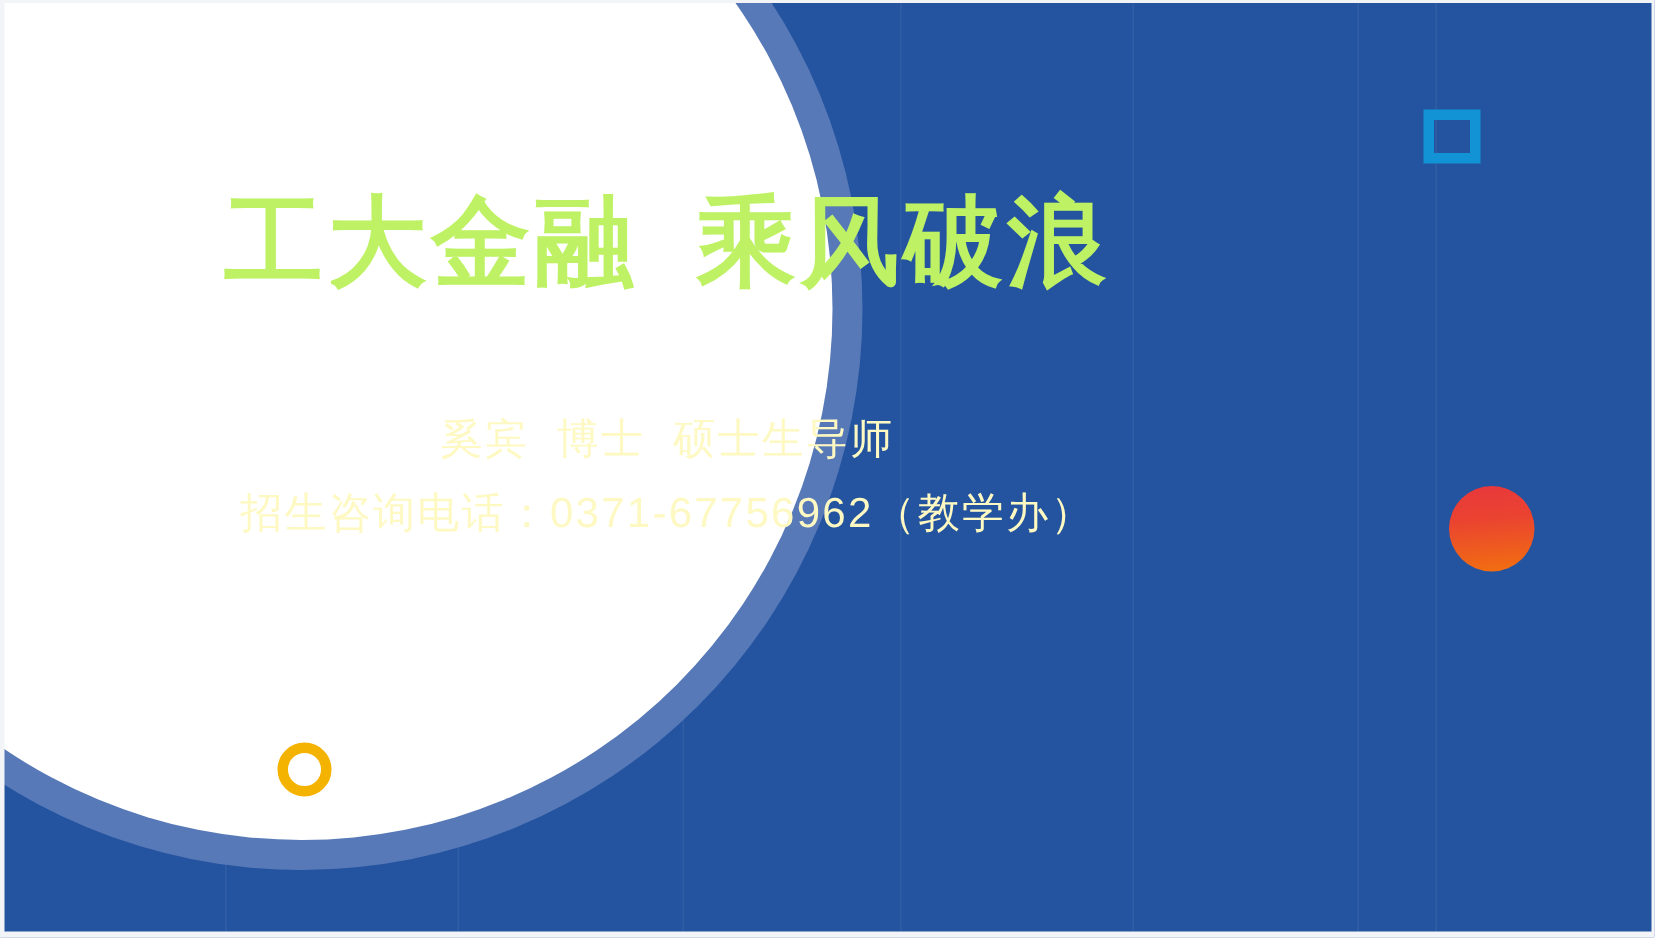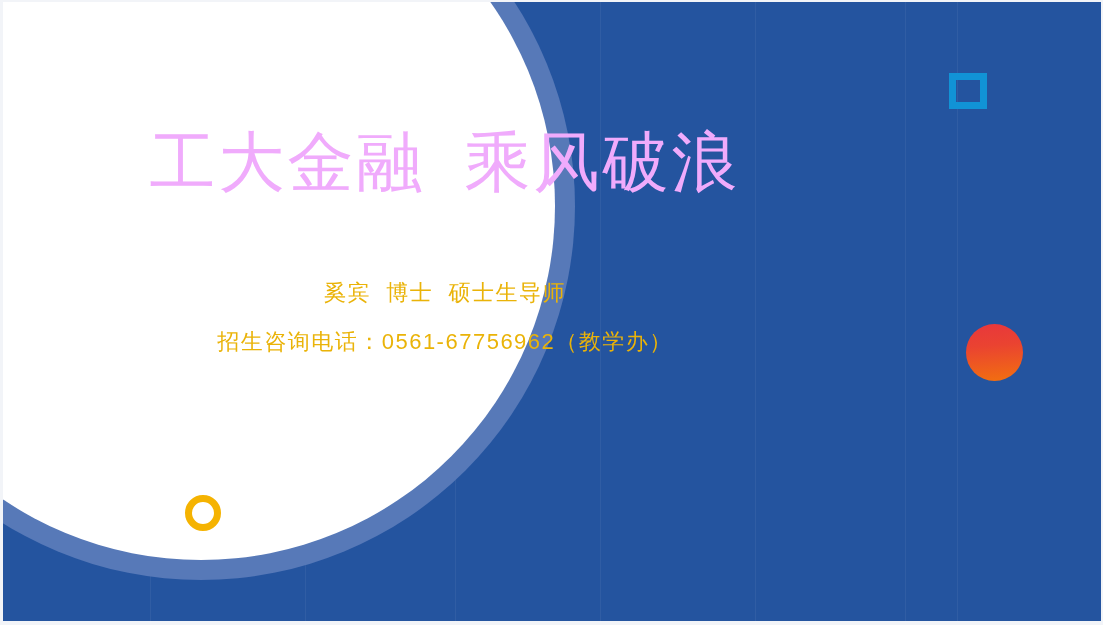--- a/index.html
+++ b/index.html
@@ -110,39 +110,39 @@
     z-index: 20;
   }
   .slide-title {
     position: absolute;
     left: 0;
     top: 128px;
     width: 890px;
     text-align: center;
     font-family: "Liberation Serif", "DejaVu Serif", serif;
     font-size: 66px;
-    font-weight: 400;
+    font-weight: 700;
     letter-spacing: 3px;
-    color: #f0abfc;
+    color: #bef264;
     line-height: 1.05;
     white-space: pre;
   }
   .subtitle-block {
     position: absolute;
     left: 0;
     top: 268px;
     width: 890px;
     text-align: center;
   }
   .subtitle-line {
     font-family: "Liberation Sans", "DejaVu Sans", sans-serif;
-    font-size: 22px;
+    font-size: 28px;
     font-weight: 400;
     letter-spacing: 1.5px;
-    color: #eab308;
+    color: #fef9c3;
     line-height: 49px;
     white-space: pre;
   }
 </style>
 </head>
 <body>
 
 <div id="slide">
 
   <div class="col-line" style="left:150px"></div>
@@ -165,21 +165,21 @@
 
   <div class="sq-outline"></div>
   <div class="dot-gradient"></div>
   <div class="ring-gold"></div>
 
   <div class="text-layer">
     <div class="slide-title">工大金融  乘风破浪</div>
 
     <div class="subtitle-block">
       <div class="subtitle-line">奚宾  博士  硕士生导师</div>
-      <div class="subtitle-line">招生咨询电话：0561-67756962（教学办）</div>
+      <div class="subtitle-line">招生咨询电话：0371-67756962（教学办）</div>
     </div>
   </div>
 
   <div class="frame-edge top"></div>
   <div class="frame-edge left"></div>
   <div class="frame-edge right"></div>
   <div class="frame-edge bottom"></div>
 
 </div>
 

